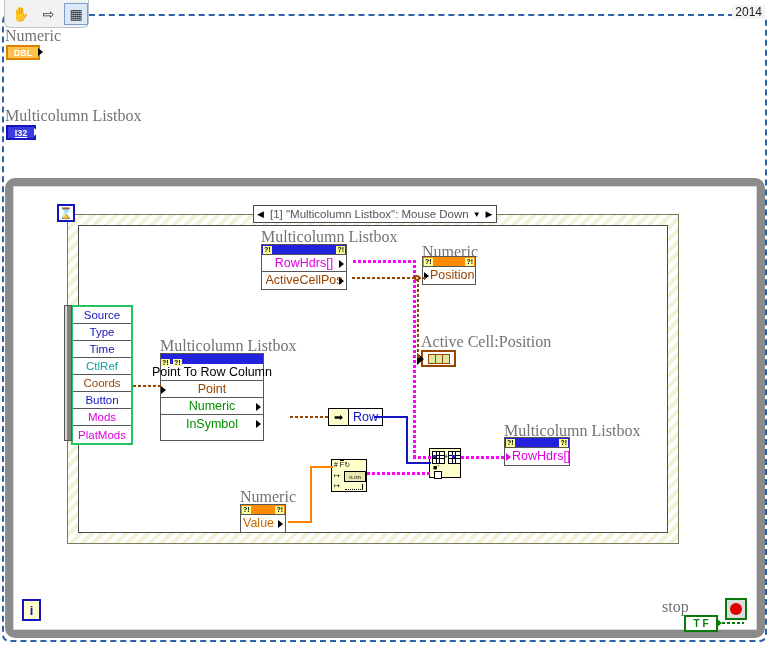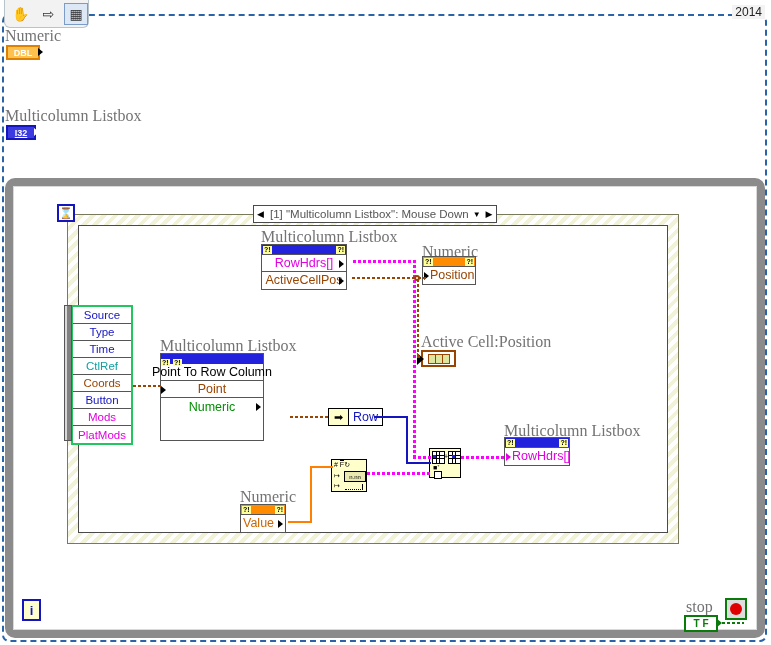--- a/index.html
+++ b/index.html
@@ -466,21 +466,21 @@
   <div style="position:absolute;left:34px;top:128px;width:0;height:0;border-top:4px solid transparent;border-bottom:4px solid transparent;border-left:5px solid #fff;"></div>
 
   <div class="while-loop">
     <div class="while-inner-line"></div>
     <div class="loop-i">i</div>
     <div class="loop-stop-term">
       <div class="dot"></div>
     </div>
   </div>
 
-  <div class="label" style="left:686px; top:599px;">stop</div>
+  <div class="label" style="left:662px; top:599px;">stop</div>
   <div class="stop-bool" style="left:684px; top:615px;">T F</div>
   <div style="position:absolute;left:716px;top:618px;width:0;height:0;border-top:5px solid transparent;border-bottom:5px solid transparent;border-left:6px solid #0a7a0a;z-index:5;"></div>
 
   <div class="wire wh dash-green" style="left:722px; top:622px; width:22px; height:2px;"></div>
 
   <div class="event-struct">
     <div class="event-body"></div>
   </div>
   <div class="event-timeout">⌛</div>
   <div class="event-selector">
@@ -566,20 +566,24 @@
       <span class="c-black">Point To Row Column</span>
     </div>
     <div class="pn-row center" style="position:relative;">
       <span class="c-brown">Point</span>
       <span class="pn-in" style="top:5px;left:0px;"></span>
     </div>
     <div class="pn-row center" style="position:relative;">
       <span class="c-green">Numeric</span>
       <span class="pn-out" style="top:5px;"></span>
     </div>
+    <div class="pn-row center" style="position:relative;">
+      <span class="c-green">InSymbol</span>
+      <span class="pn-out" style="top:5px;"></span>
+    </div>
   </div>
 
   <div class="row-ind" style="left:328px; top:408px;">
     <div class="arr">➡</div>
     <div class="txt">Row</div>
   </div>
 
   <div class="label" style="left:240px; top:489px;">Numeric</div>
   <div class="pnode" style="left:240px; top:504px; width:46px; height:29px;">
     <div class="pn-head orange">

